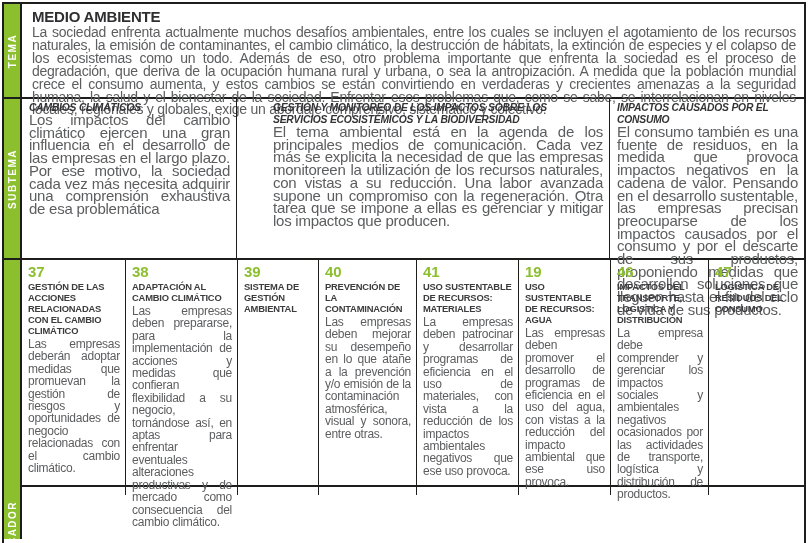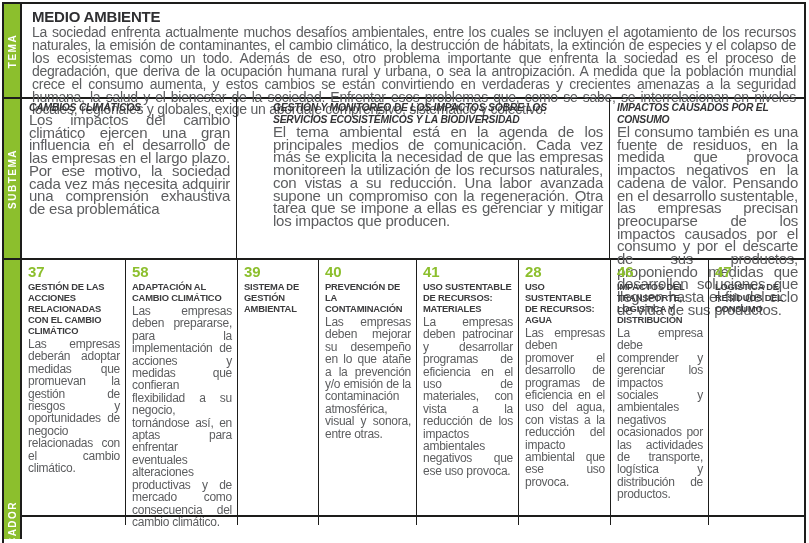--- a/index.html
+++ b/index.html
@@ -32,21 +32,21 @@
   .sub-col-0 { flex:0 0 214px; }
   .sub-col-1 { flex:0 0 373px;padding-left:36px; }
   .sub-col-2 { flex:1; }
   .sub-title { font-size:10.3px; font-weight:bold; color:#333335; letter-spacing:-0.2px;
     line-height:12px; text-transform:uppercase;font-style:italic; }
   .sub-body { font-size:15px; line-height:12.7px; color:#5c5d5f; text-align:justify;
     letter-spacing:-0.25px; }
 
   
   .row-ind-wrap { height:281px; }
-  .ind-cols { display:flex; height:255px; }
+  .ind-cols { display:flex; height:225px; }
   .ind-col { padding:4px 5px 0 6px; height:100%; }
   .ind-col + .ind-col { border-left:1px solid #1d1d1b; }
   .ind-col-0 { flex:0 0 103px; } .ind-col-1 { flex:0 0 112px; }
   .ind-col-2 { flex:0 0 81px;  } .ind-col-3 { flex:0 0 98px; }
   .ind-col-4 { flex:0 0 102px; } .ind-col-5 { flex:0 0 92px; }
   .ind-col-6 { flex:0 0 98px;  } .ind-col-7 { flex:1; }
   .ind-num { font-size:15px; font-weight:bold; color:#8cbf2d; line-height:16px; }
   .ind-title { font-size:9.4px; font-weight:bold; color:#3c3c3e; line-height:11px;
     letter-spacing:-0.2px; text-transform:uppercase; margin:1px 0 2px 0; }
   .ind-body { font-size:12px; line-height:12.4px; color:#5c5d5f; text-align:justify;
@@ -97,40 +97,40 @@
       <span class="vlabel">INDICADOR</span>
     </div>
     <div class="content">
       <div class="ind-cols">
         <div class="ind-col ind-col-0">
           <div class="ind-num">37</div>
           <div class="ind-title">GESTIÓN DE LAS ACCIONES RELACIONADAS CON EL CAMBIO CLIMÁTICO</div>
           <div class="ind-body">Las empresas deberán adoptar medidas que promuevan la gestión de riesgos y oportunidades de negocio relacionadas con el cambio climático.</div>
         </div>
         <div class="ind-col ind-col-1">
-          <div class="ind-num">58</div>
+          <div class="ind-num">38</div>
           <div class="ind-title">ADAPTACIÓN AL CAMBIO CLIMÁTICO</div>
           <div class="ind-body">Las empresas deben prepararse, para la implementación de acciones y medidas que confieran flexibilidad a su negocio, tornándose así, en aptas para enfrentar eventuales alteraciones productivas y de mercado como consecuencia del cambio climático.</div>
         </div>
         <div class="ind-col ind-col-2">
           <div class="ind-num">39</div>
           <div class="ind-title">SISTEMA DE GESTIÓN AMBIENTAL</div>
         </div>
         <div class="ind-col ind-col-3">
           <div class="ind-num">40</div>
           <div class="ind-title">PREVENCIÓN DE LA CONTAMINACIÓN</div>
           <div class="ind-body">Las empresas deben mejorar su desempeño en lo que atañe a la prevención y/o emisión de la contaminación atmosférica, visual y sonora, entre otras.</div>
         </div>
         <div class="ind-col ind-col-4">
           <div class="ind-num">41</div>
           <div class="ind-title">USO SUSTENTABLE DE RECURSOS: MATERIALES</div>
           <div class="ind-body">La empresas deben patrocinar y desarrollar programas de eficiencia en el uso de materiales, con vista a la reducción de los impactos ambientales negativos que ese uso provoca.</div>
         </div>
         <div class="ind-col ind-col-5">
-          <div class="ind-num">28</div>
+          <div class="ind-num">19</div>
           <div class="ind-title">USO SUSTENTABLE DE RECURSOS: AGUA</div>
           <div class="ind-body">Las empresas deben promover el desarrollo de programas de eficiencia en el uso del agua, con vistas a la reducción del impacto ambiental que ese uso provoca.</div>
         </div>
         <div class="ind-col ind-col-6">
           <div class="ind-num">46</div>
           <div class="ind-title">IMPACTOS DEL TRANSPORTE, LOGISTICA Y DISTRIBUCIÓN</div>
           <div class="ind-body">La empresa debe comprender y gerenciar los impactos sociales y ambientales negativos ocasionados por las actividades de transporte, logística y distribución de productos.</div>
         </div>
         <div class="ind-col ind-col-7">
           <div class="ind-num">47</div>

